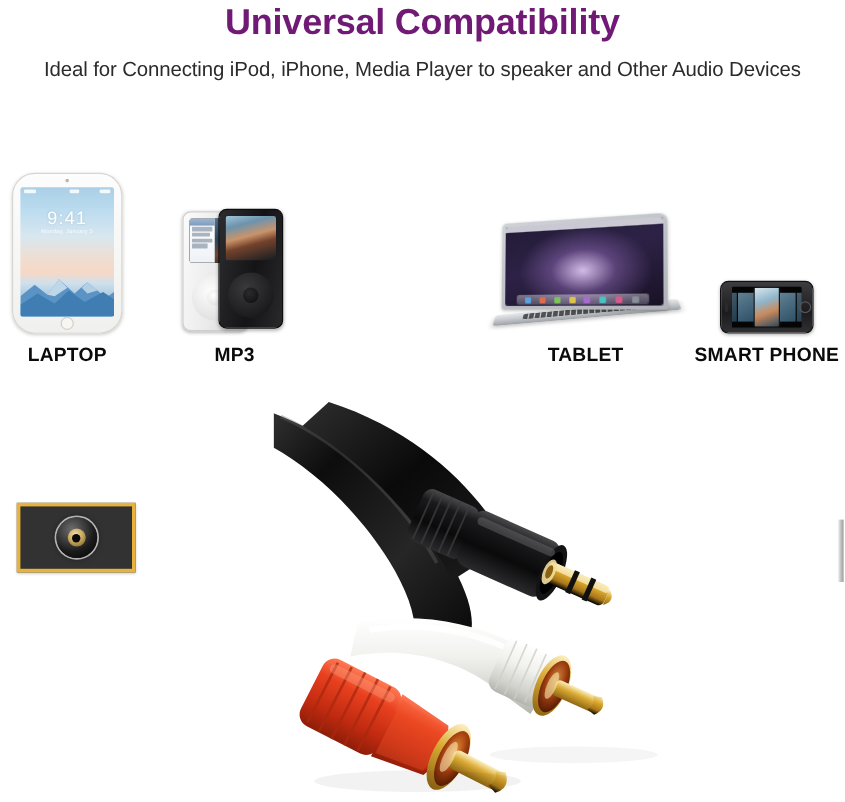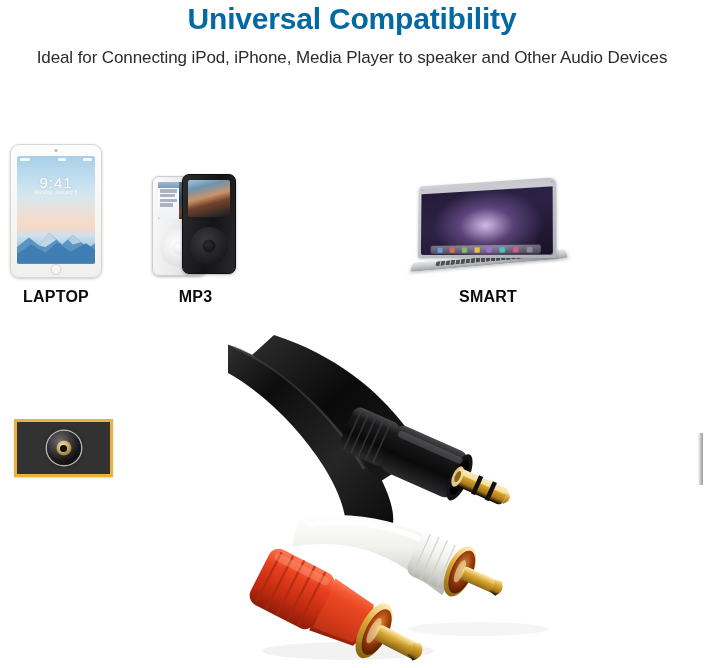--- a/index.html
+++ b/index.html
@@ -18,21 +18,21 @@
 
   
   #headline {
     position: absolute;
     top: 2px;
     left: 0;
     width: 704px;
     text-align: center;
     font-size: 30px;
     font-weight: bold;
-    color: #0369a1;
+    color: #701a75;
     letter-spacing: -0.2px;
   }
   #subhead {
     position: absolute;
     top: 48px;
     left: 0;
     width: 704px;
     text-align: center;
     font-size: 17px;
     font-weight: normal;
@@ -68,21 +68,21 @@
     font-weight: bold;
     color: #0b0b0b;
     white-space: nowrap;
     letter-spacing: 0.2px;
   }
 
   
   .ipad {
     width: 90px;
     height: 132px;
-    border-radius: 9px;
+    border-radius: 19px;
     background: linear-gradient(180deg,#fdfdfd 0%,#f0f0ee 100%);
     border: 1px solid #d8d6d0;
     box-shadow: 0 1px 3px rgba(0,0,0,.20);
     position: relative;
   }
   .ipad-screen {
     position: absolute;
     left: 6px; right: 6px; top: 11px; bottom: 13px;
     border-radius: 2px;
     overflow: hidden;
@@ -410,23 +410,39 @@
                 <i style="background:#e0c24a"></i>
               <i style="background:#a96ad0"></i>
                 <i style="background:#4ac2c2"></i>
               <i style="background:#d85a8a"></i>
                 <i style="background:#888e9a"></i>
             </div>
           </div>
         </div>
       </div>
     </div>
-    <div class="device-label">SMART</div>
+    <div class="device-label">TABLET</div>
   </div>
 
+  <div class="device-cell" style="left:576px; width:126px; height:185px;">
+    <div class="device-art">
+      <div class="iphone">
+        <div class="iphone-speaker"></div>
+        <div class="iphone-screen">
+          <div class="cover"></div>
+          <div class="cover" style="opacity:.75"></div>
+          <div class="cover center"></div>
+          <div class="cover" style="opacity:.75"></div>
+          <div class="cover"></div>
+        </div>
+        <div class="iphone-home"></div>
+      </div>
+    </div>
+    <div class="device-label">SMART PHONE</div>
+  </div>
 
 </div>
 
 <div id="jack-port">
   <div class="ring">
     <div class="hole"></div>
   </div>
 </div>
 
 <div id="cable-photo">

